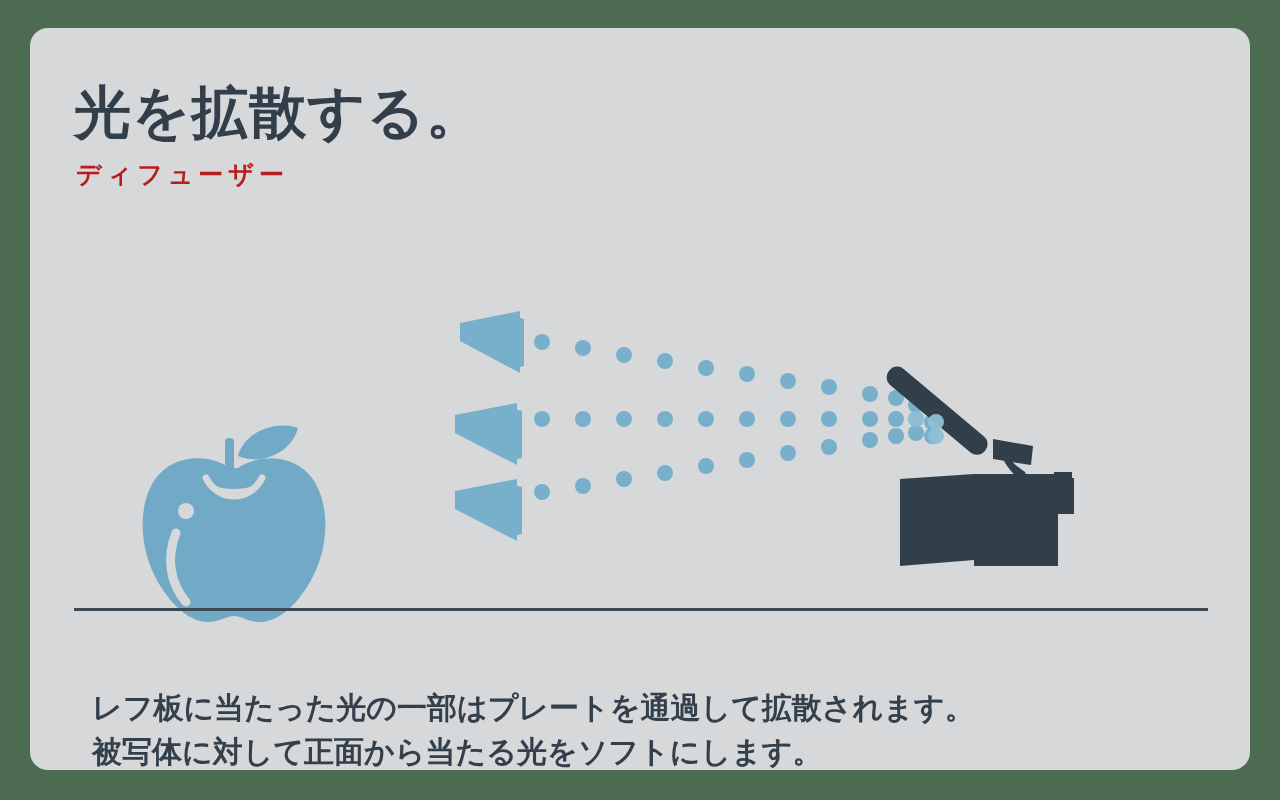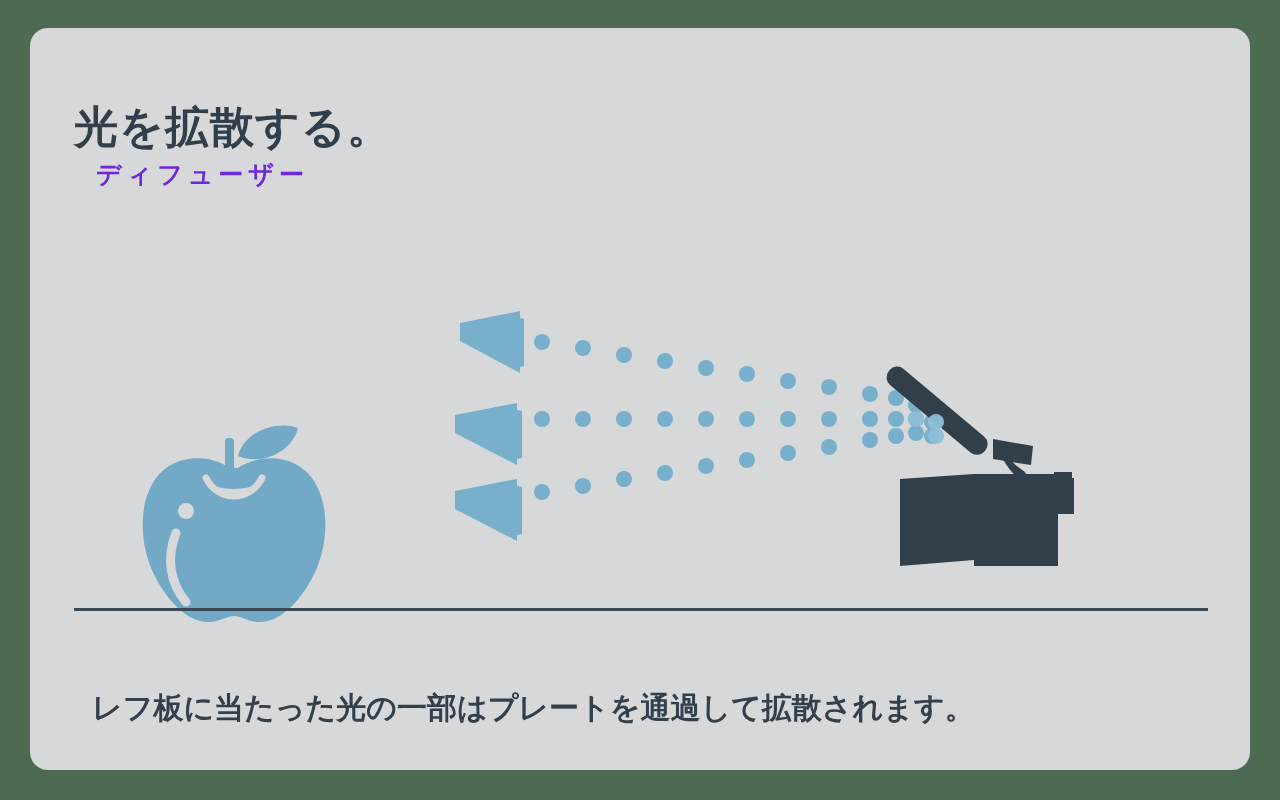--- a/index.html
+++ b/index.html
@@ -26,38 +26,36 @@
     width: 1220px;
     height: 742px;
     background: #d6d8d9;
     border-radius: 18px;
     overflow: hidden;
   }
   #title {
     position: absolute;
     left: 44px;
     top: 52px;
-    font-size: 44px;
+    font-size: 57px;
     font-weight: bold;
     color: #323f4a;
     letter-spacing: 1px;
     line-height: 1.15;
     white-space: nowrap;
-    margin-top: 22px;
   }
   #subtitle {
     position: absolute;
     left: 46px;
     top: 130px;
     font-size: 25px;
     font-weight: bold;
-    color: #6d28d9;
+    color: #b91c1c;
     letter-spacing: 5px;
     white-space: nowrap;
-    margin-left: 20px;
   }
   #divider {
     position: absolute;
     left: 44px;
     top: 580px;
     width: 1134px;
     height: 3px;
     background: #3b4a55;
   }
   #caption {
@@ -212,16 +210,17 @@
           </g>
         </g>
 
       </svg>
     </div>
 
     <div id="divider"></div>
 
     <div id="caption">
       <div class="cap-line">レフ板に当たった光の一部はプレートを通過して拡散されます。</div>
+      <div class="cap-line">被写体に対して正面から当たる光をソフトにします。</div>
     </div>
 
   </div>
 </div>
 
 </body></html>

